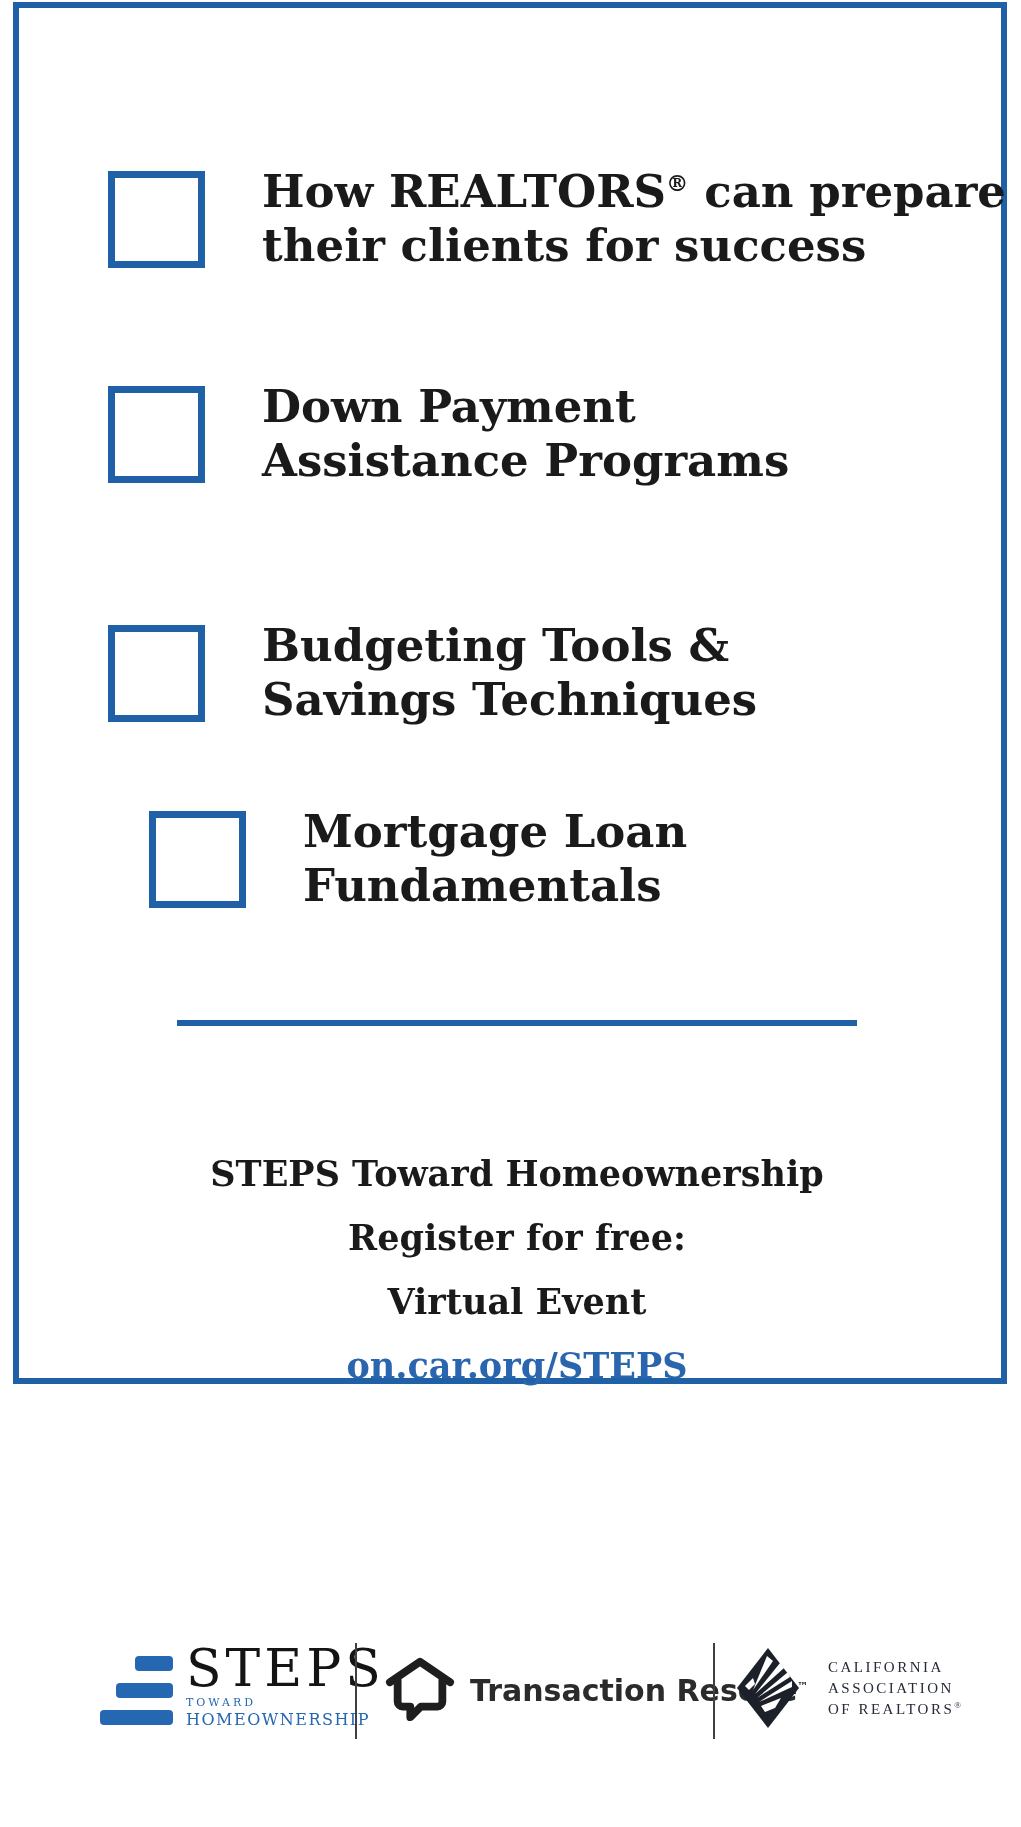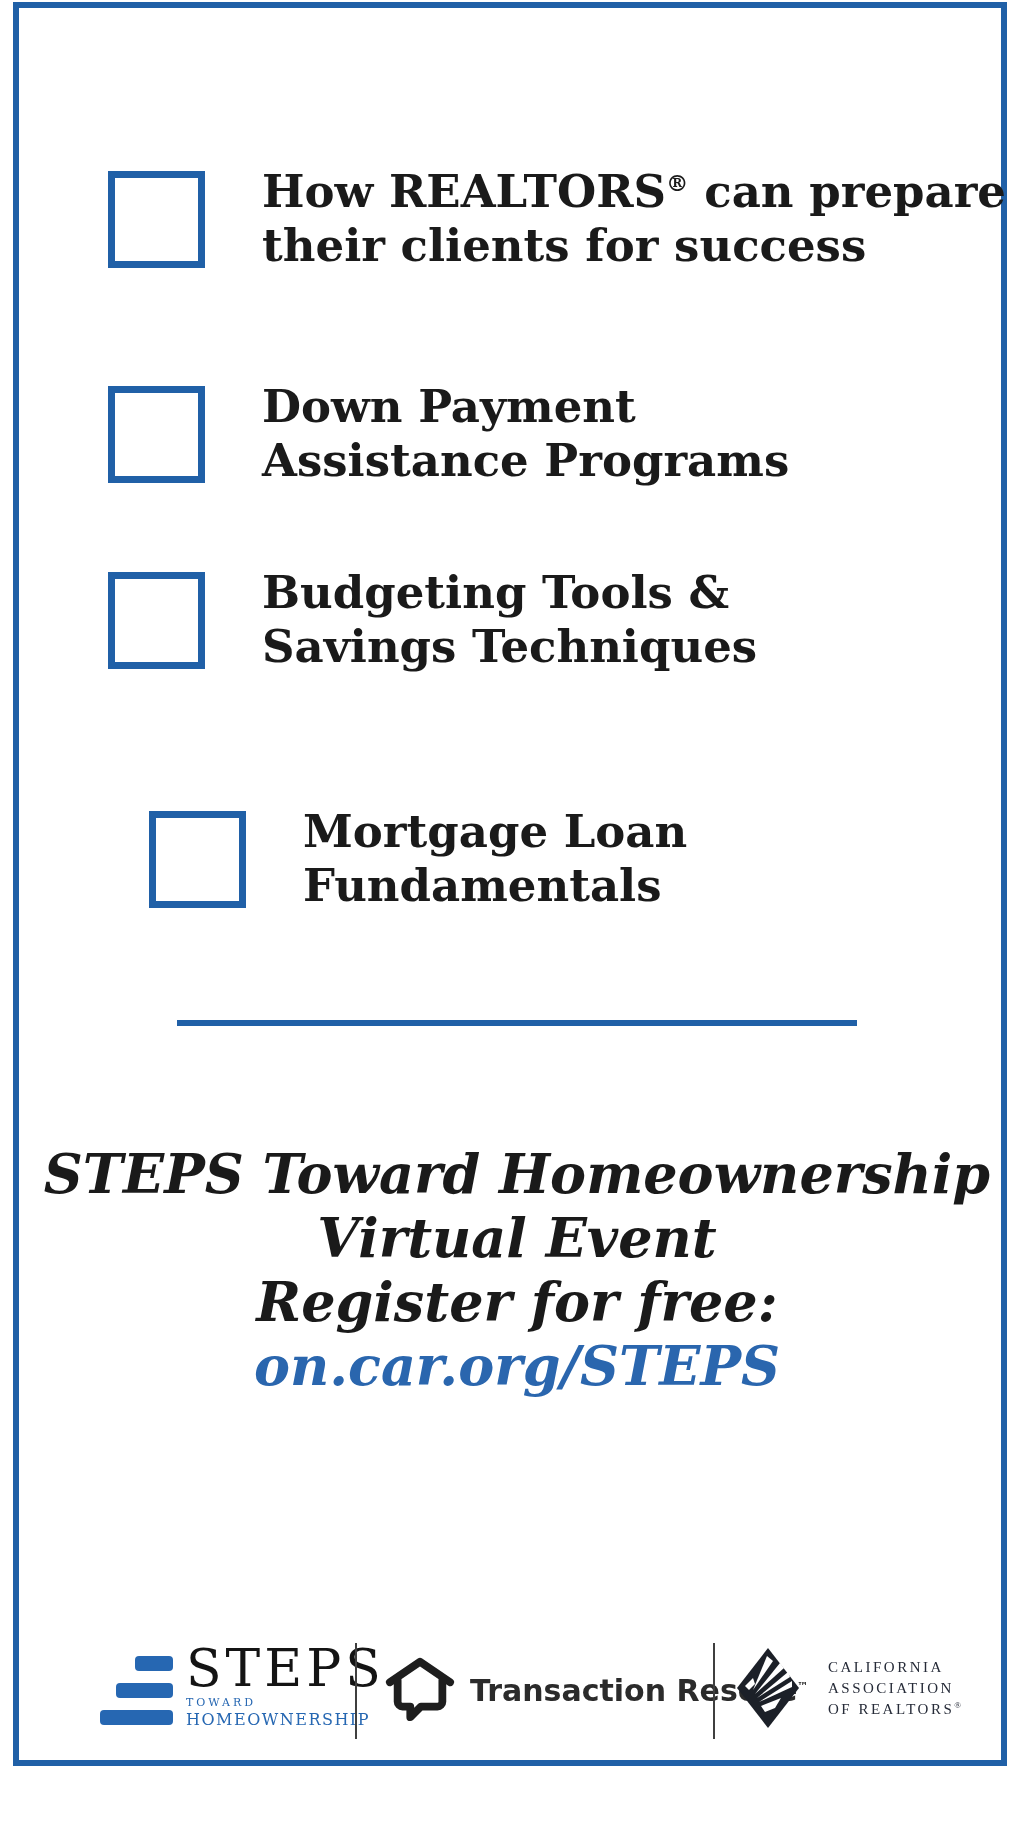--- a/index.html
+++ b/index.html
@@ -1,36 +1,36 @@
 <!DOCTYPE html>
 <html style="--accent: #2060A7; --link: #2A66AE; --logo_blue: #2667B2; --text: #1A1A1A; --tr_dark: #2B2B2B; --car_dark: #262B38; --divider_gray: #3F3F3F;"><head>
 <meta charset="utf-8">
 <style>
   * { margin:0; padding:0; box-sizing:border-box; }
   html,body { background:#ffffff; }
   body { width:1021px; height:1827px; overflow:hidden; font-family:"DejaVu Serif", serif; }
-  .page { position:relative; width:1021px; height:1766px; background:#fff; }
+  .page { position:relative; width:1021px; height:1384px; background:#fff; }
 
   
   .frame { position:absolute; top:2px; left:13px; right:14px; bottom:0;
            border:6px solid var(--accent); pointer-events:none; }
 
   
   .check-row { position:absolute; left:108px; display:flex; align-items:center; gap:57px; }
-  .row1 { top:165px; } .row2 { top:380px; } .row3 { top:566px; } .row4 { top:805px;padding-left:41px; }
+  .row1 { top:165px; } .row2 { top:380px; } .row3 { top:619px; } .row4 { top:805px;padding-left:41px; }
   .checkbox { flex:0 0 auto; width:97px; height:97px; border:7px solid var(--accent); background:#fff; }
   .check-text { font-size:45px; line-height:54px; font-weight:bold; color:var(--text); }
   .check-text sup { font-size:0.5em; line-height:0; vertical-align:super; }
 
   
   .divider { position:absolute; top:1020px; left:177px; width:680px; height:6px; background:var(--accent); }
 
   
   .event-block { position:absolute; top:1142px; left:27px; right:14px; text-align:center;
-                 font-size:54px; line-height:64px; font-weight:bold; color:var(--text);font-style:italic; }
+                 font-size:35px; line-height:64px; font-weight:bold; color:var(--text); }
   .event-link { color:var(--link); cursor:pointer; }
 
   
   .steps-logo { position:absolute; left:100px; top:1643px; display:flex; }
   .stairs { width:73px; display:flex; flex-direction:column; align-items:flex-end; margin-top:13px; }
   .stair { height:15px; border-radius:4px; background:var(--logo_blue); }
   .stair.s1 { width:38px; } .stair.s2 { width:57px; margin-top:12px; } .stair.s3 { width:73px; margin-top:12px; }
   .steps-text { margin-left:13px; margin-top:4px; }
   .steps-word { font-size:52px; line-height:42px; font-weight:normal; letter-spacing:4px; color:#141414; }
   .steps-sub1 { font-size:11px; line-height:15px; letter-spacing:3px; color:var(--logo_blue); margin-top:6px; }
@@ -83,22 +83,22 @@
     <span class="checkbox"></span>
     <div class="check-text">
       <div>Mortgage Loan Fundamentals</div>
     </div>
   </div>
 
   <div class="divider"></div>
 
   <div class="event-block">
     <div>STEPS Toward Homeownership</div>
+    <div>Register for free:</div>
     <div>Virtual Event</div>
-    <div>Register for free:</div>
     <div class="event-link">on.car.org/STEPS</div>
   </div>
 
   <div class="steps-logo">
     <div class="stairs">
       <div class="stair s1"></div>
       <div class="stair s2"></div>
       <div class="stair s3"></div>
     </div>
     <div class="steps-text">

